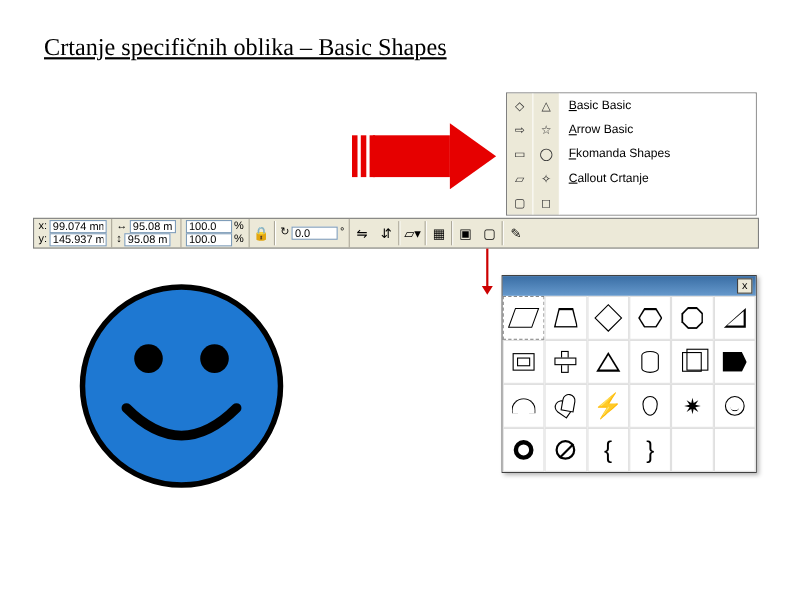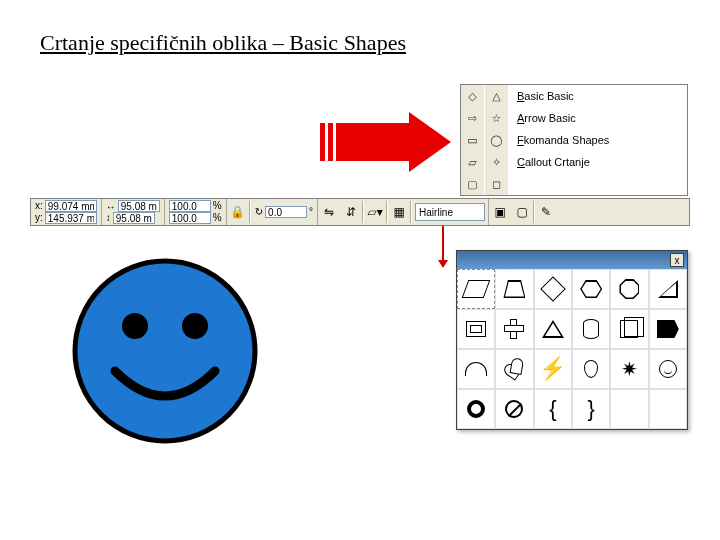--- a/index.html
+++ b/index.html
@@ -152,23 +152,20 @@
     <div class="pb-cell">
       <div class="pb-row">↻ <input class="pb-input sm" value="0.0" style=""> °</div>
     </div>
     <div class="pb-icn">⇋</div>
     <div class="pb-icn">⇵</div>
     <div class="pb-sep"></div>
     <div class="pb-icn" style="color:#000">▱▾</div>
     <div class="pb-sep"></div>
     <div class="pb-icn">▦</div>
     <div class="pb-sep"></div>
-    <div class="pb-cell" style="padding:0 3px">
-      <div class="pb-outl">Hairline</div>
-    </div>
     <div class="pb-icn">▣</div>
     <div class="pb-icn">▢</div>
     <div class="pb-sep"></div>
     <div class="pb-icn">✎</div>
   </div>
 
   <div class="thin-arrow"></div>
 
   <div class="smiley-wrap">
     <svg width="190" height="190" viewBox="0 0 190 190">

